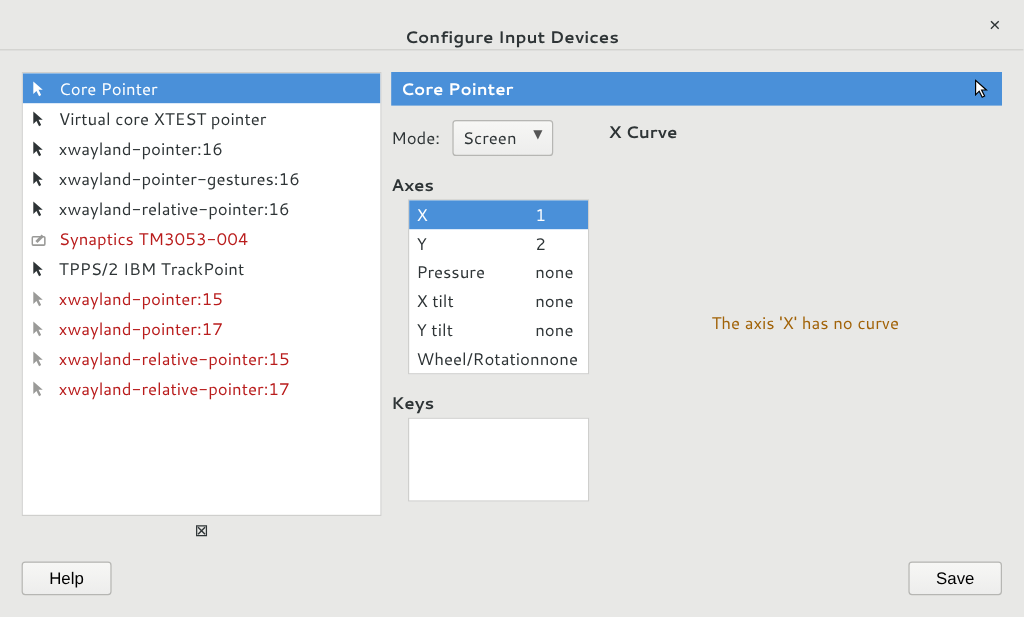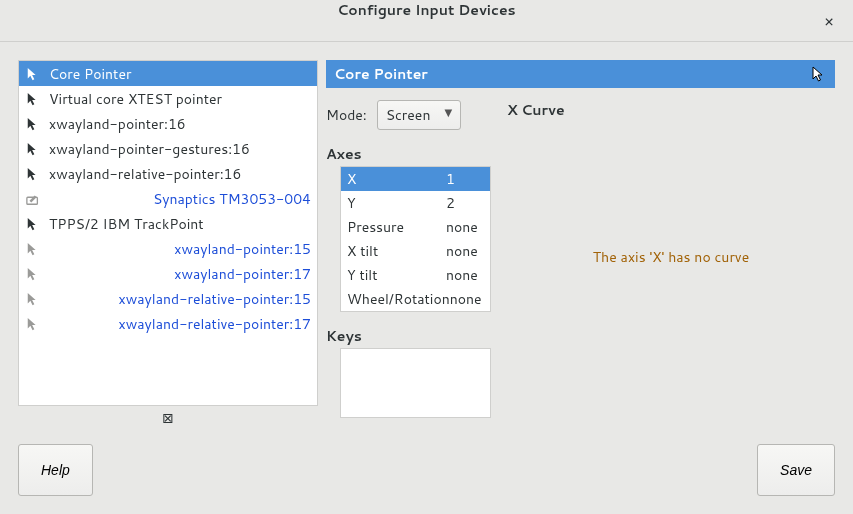--- a/index.html
+++ b/index.html
@@ -13,21 +13,21 @@
     height: 514px;
     overflow: hidden;
     display: flex;
     flex-direction: column;
   }
   .titlebar {
     height: 42px;
     background: #e8e8e6;
     border-bottom: 1px solid #cfcfcd;
     display: flex;
-    align-items: flex-start;
+    align-items: flex-end;
     justify-content: center;
     position: relative;
   }
   .titlebar-title {
     font-weight: bold;
     font-size: 14px;
   }
   .titlebar-close {
     position: absolute;
     right: 14px;
@@ -69,21 +69,21 @@
     gap: 8px;
     height: 25px;
     padding: 0 6px;
     white-space: nowrap;
     cursor: pointer;
   }
   .device-list-item.selected {
     background: #4a90d9;
     color: #fff;
   }
-  .device-list-item.faded { color: #1d4ed8; justify-content: space-between; }
+  .device-list-item.faded { color: #b91c1c; }
   .icon {
     width: 16px;
     height: 16px;
     display: inline-flex;
     align-items: center;
     justify-content: center;
     flex-shrink: 0;
   }
   .icon svg { display: block; }
   .list-toolbar {
@@ -176,24 +176,23 @@
   .button-row {
     margin-top: 14px;
     display: flex;
     gap: 8px;
   }
   .button-row .spacer { flex:1; }
   .btn {
     background: linear-gradient(#f7f7f5,#ededec);
     border: 1px solid #b6b6b3;
     border-radius: 3px;
-    padding: 17px 22px;
+    padding: 5px 22px;
     cursor: pointer;
     font-size: 14px;
-    font-style: italic;
   }
 </style>
 </head>
 <body>
 
 <div class="titlebar">
   <div class="titlebar-title">Configure Input Devices</div>
   <div class="titlebar-close">×</div>
 </div>
 

